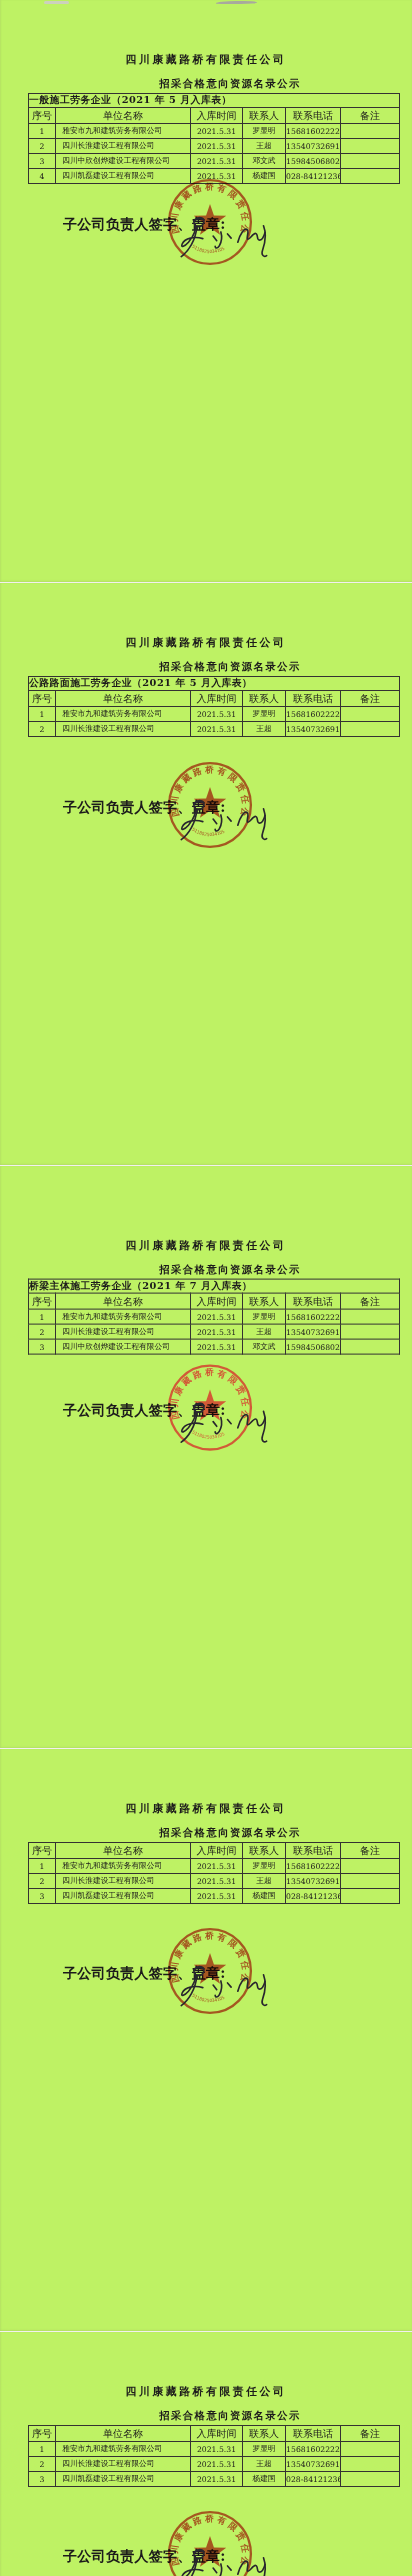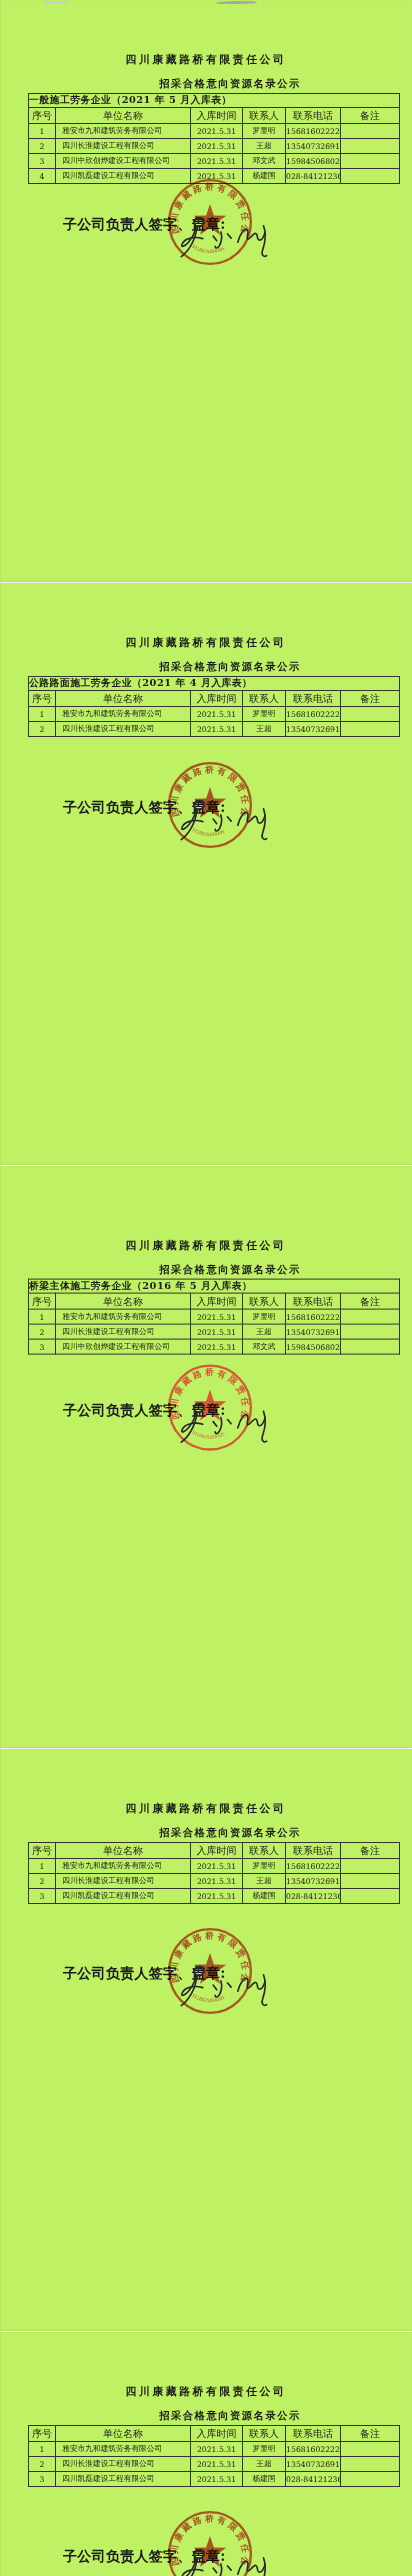--- a/index.html
+++ b/index.html
@@ -194,21 +194,21 @@
         <colgroup>
           <col style="width:27px">
             <col style="width:135px">
             <col style="width:52px">
           <col style="width:43px">
             <col style="width:55px">
             <col style="width:59px">
         </colgroup>
         <tbody>
           <tr class="cat-row">
-            <td colspan="6">公路路面施工劳务企业（2021 年 4 月入库表）</td>
+            <td colspan="6">公路路面施工劳务企业（2021 年 5 月入库表）</td>
           </tr>
           <tr class="hdr-row">
             <th>序号</th>
             <th>单位名称</th>
             <th>入库时间</th>
             <th>联系人</th>
             <th>联系电话</th>
             <th>备注</th>
           </tr>
 
@@ -275,21 +275,21 @@
         <colgroup>
           <col style="width:27px">
             <col style="width:135px">
             <col style="width:52px">
           <col style="width:43px">
             <col style="width:55px">
             <col style="width:59px">
         </colgroup>
         <tbody>
           <tr class="cat-row">
-            <td colspan="6">桥梁主体施工劳务企业（2016 年 5 月入库表）</td>
+            <td colspan="6">桥梁主体施工劳务企业（2021 年 7 月入库表）</td>
           </tr>
           <tr class="hdr-row">
             <th>序号</th>
             <th>单位名称</th>
             <th>入库时间</th>
             <th>联系人</th>
             <th>联系电话</th>
             <th>备注</th>
           </tr>
 

